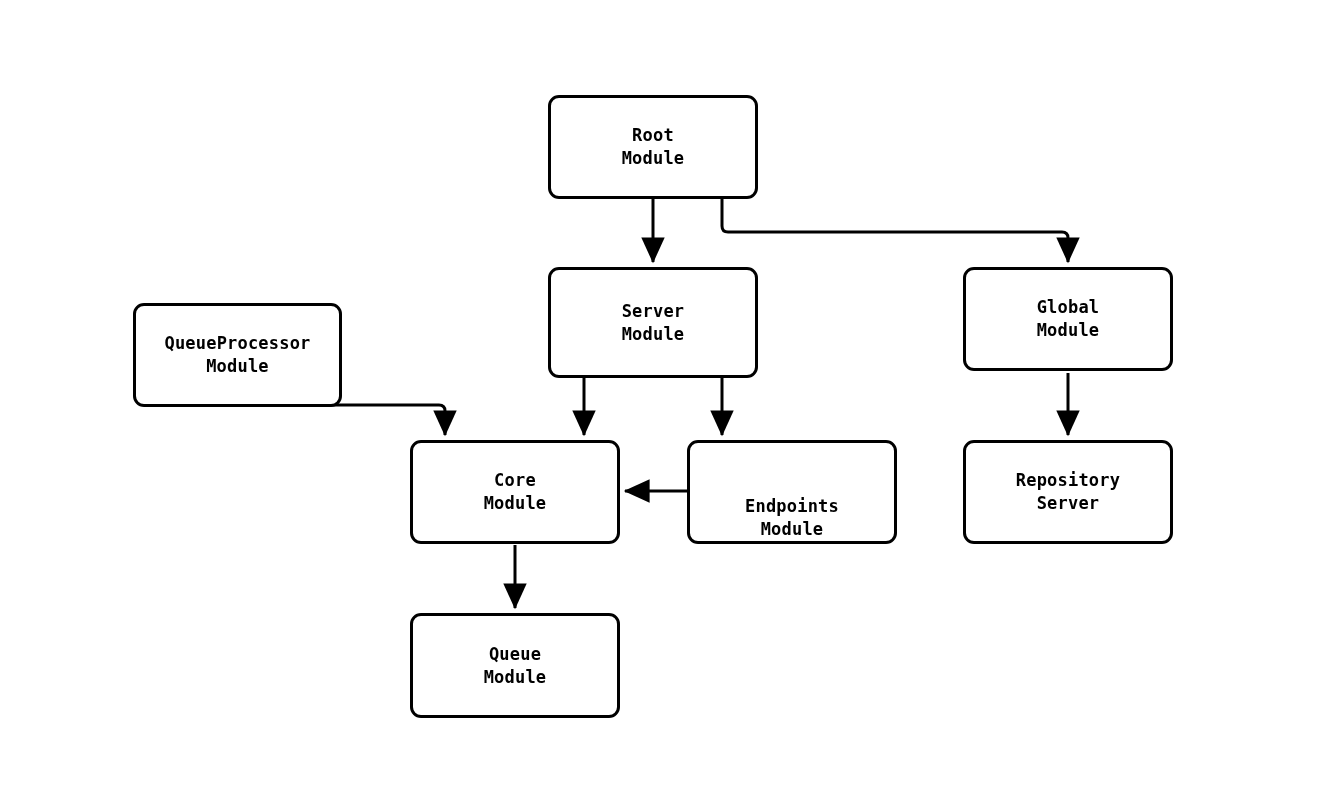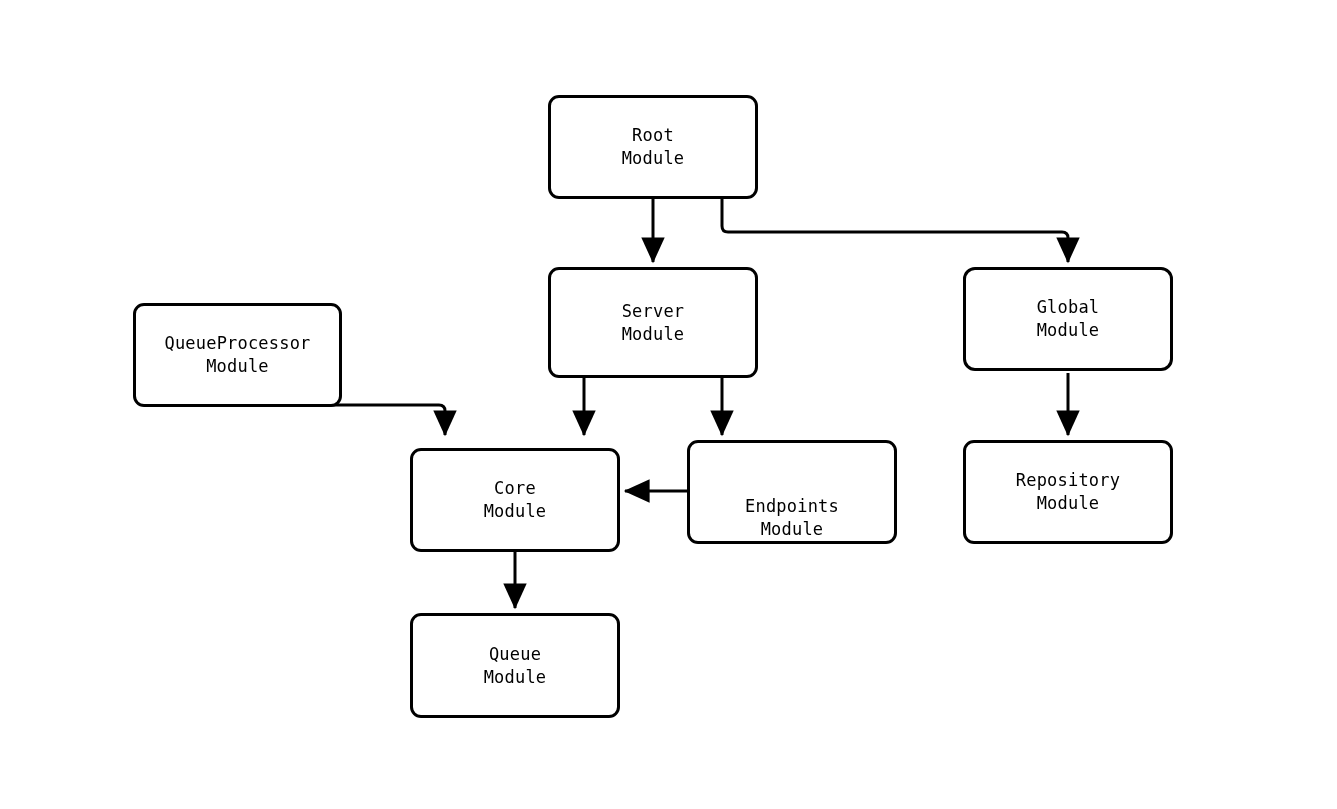--- a/index.html
+++ b/index.html
@@ -31,21 +31,21 @@
     border-radius: 11px;
     display: flex;
     align-items: center;
     justify-content: center;
     z-index: 2;
   }
   .node-label {
     text-align: center;
     color: #000000;
     font-size: 17px;
-    font-weight: normal;
+    font-weight: bold;
     line-height: 1.35;
     letter-spacing: 0.2px;
     white-space: pre-line;
   }
 </style>
 </head>
 <body>
 
 <div id="canvas">
 
@@ -84,38 +84,38 @@
   <div class="node" style="left:133px; top:267px; width:209px; height:104px;margin-top:36px;">
     <span class="node-label">QueueProcessor
 Module</span>
   </div>
 
   <div class="node" style="left:548px; top:267px; width:210px; height:111px;">
     <span class="node-label">Server
 Module</span>
   </div>
 
-  <div class="node" style="left:963px; top:267px; width:210px; height:104px;border-radius:12px;">
+  <div class="node" style="left:963px; top:267px; width:210px; height:104px;">
     <span class="node-label">Global
 Module</span>
   </div>
 
-  <div class="node" style="left:410px; top:440px; width:210px; height:104px;margin-top:8px;">
+  <div class="node" style="left:410px; top:440px; width:210px; height:104px;">
     <span class="node-label">Core
 Module</span>
   </div>
 
   <div class="node" style="left:687px; top:440px; width:210px; height:104px;align-items:flex-end;">
     <span class="node-label">Endpoints
 Module</span>
   </div>
 
   <div class="node" style="left:963px; top:440px; width:210px; height:104px;">
     <span class="node-label">Repository
-Module</span>
+Server</span>
   </div>
 
   <div class="node" style="left:410px; top:613px; width:210px; height:105px;">
     <span class="node-label">Queue
 Module</span>
   </div>
 
 </div>
 
 </body></html>

